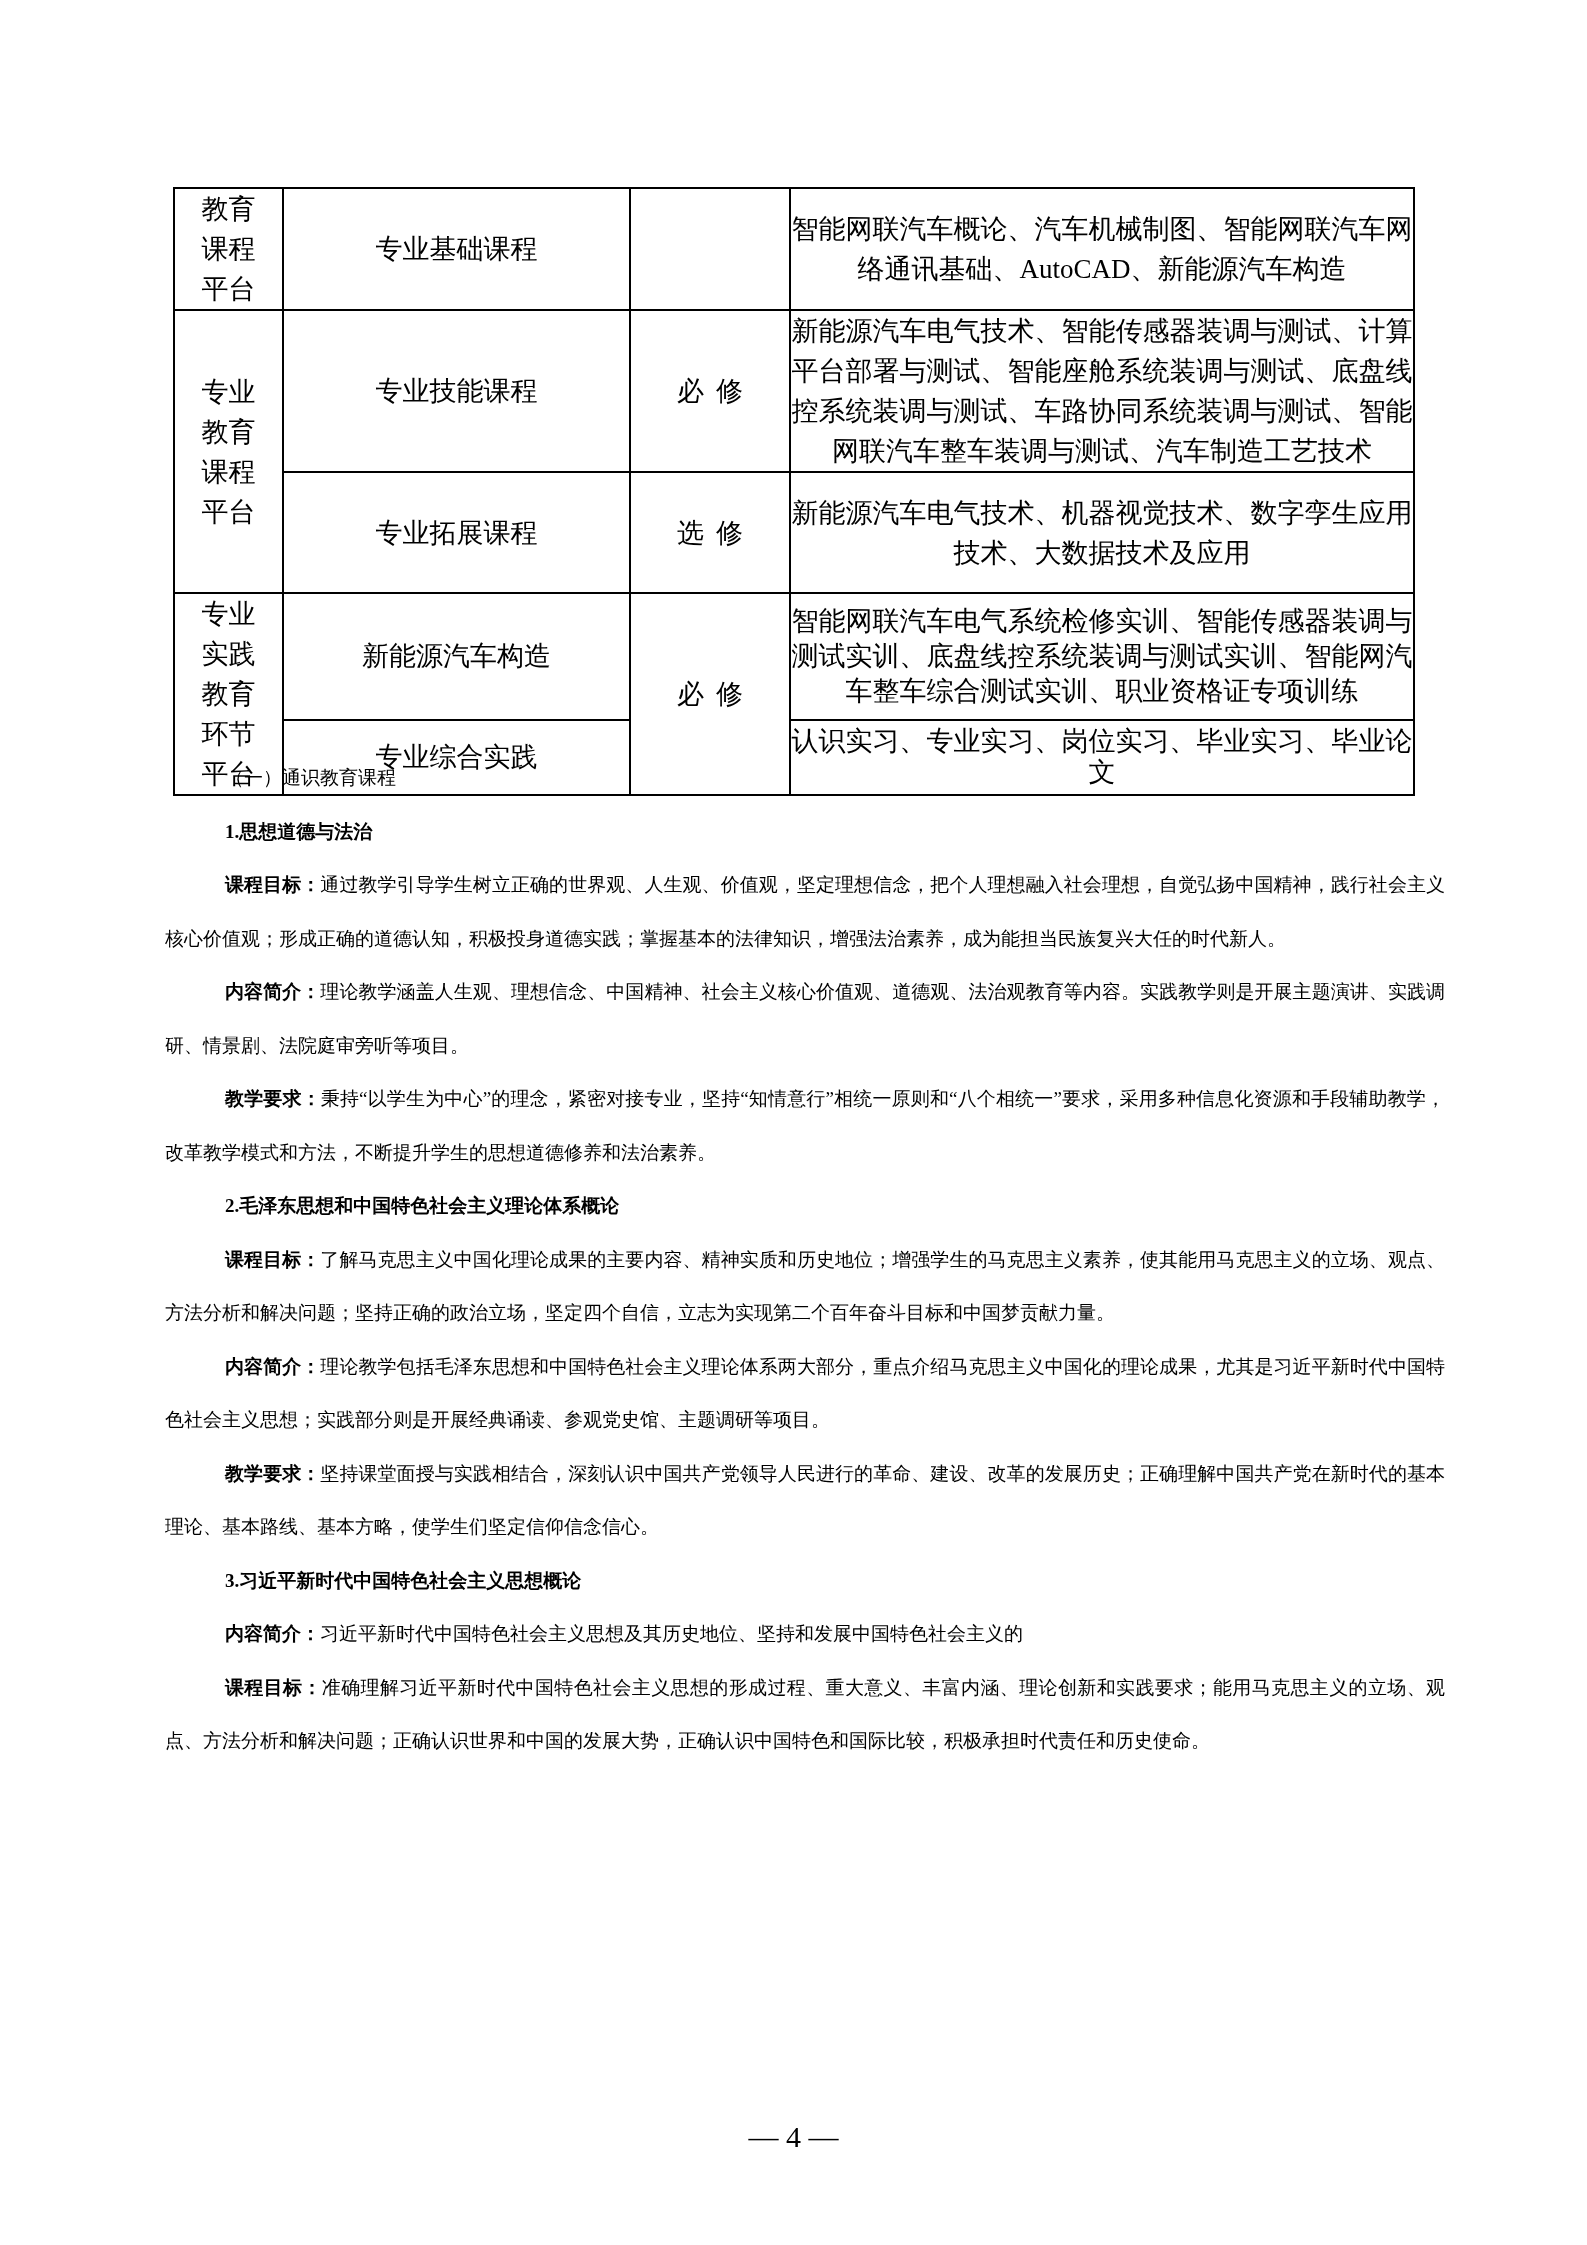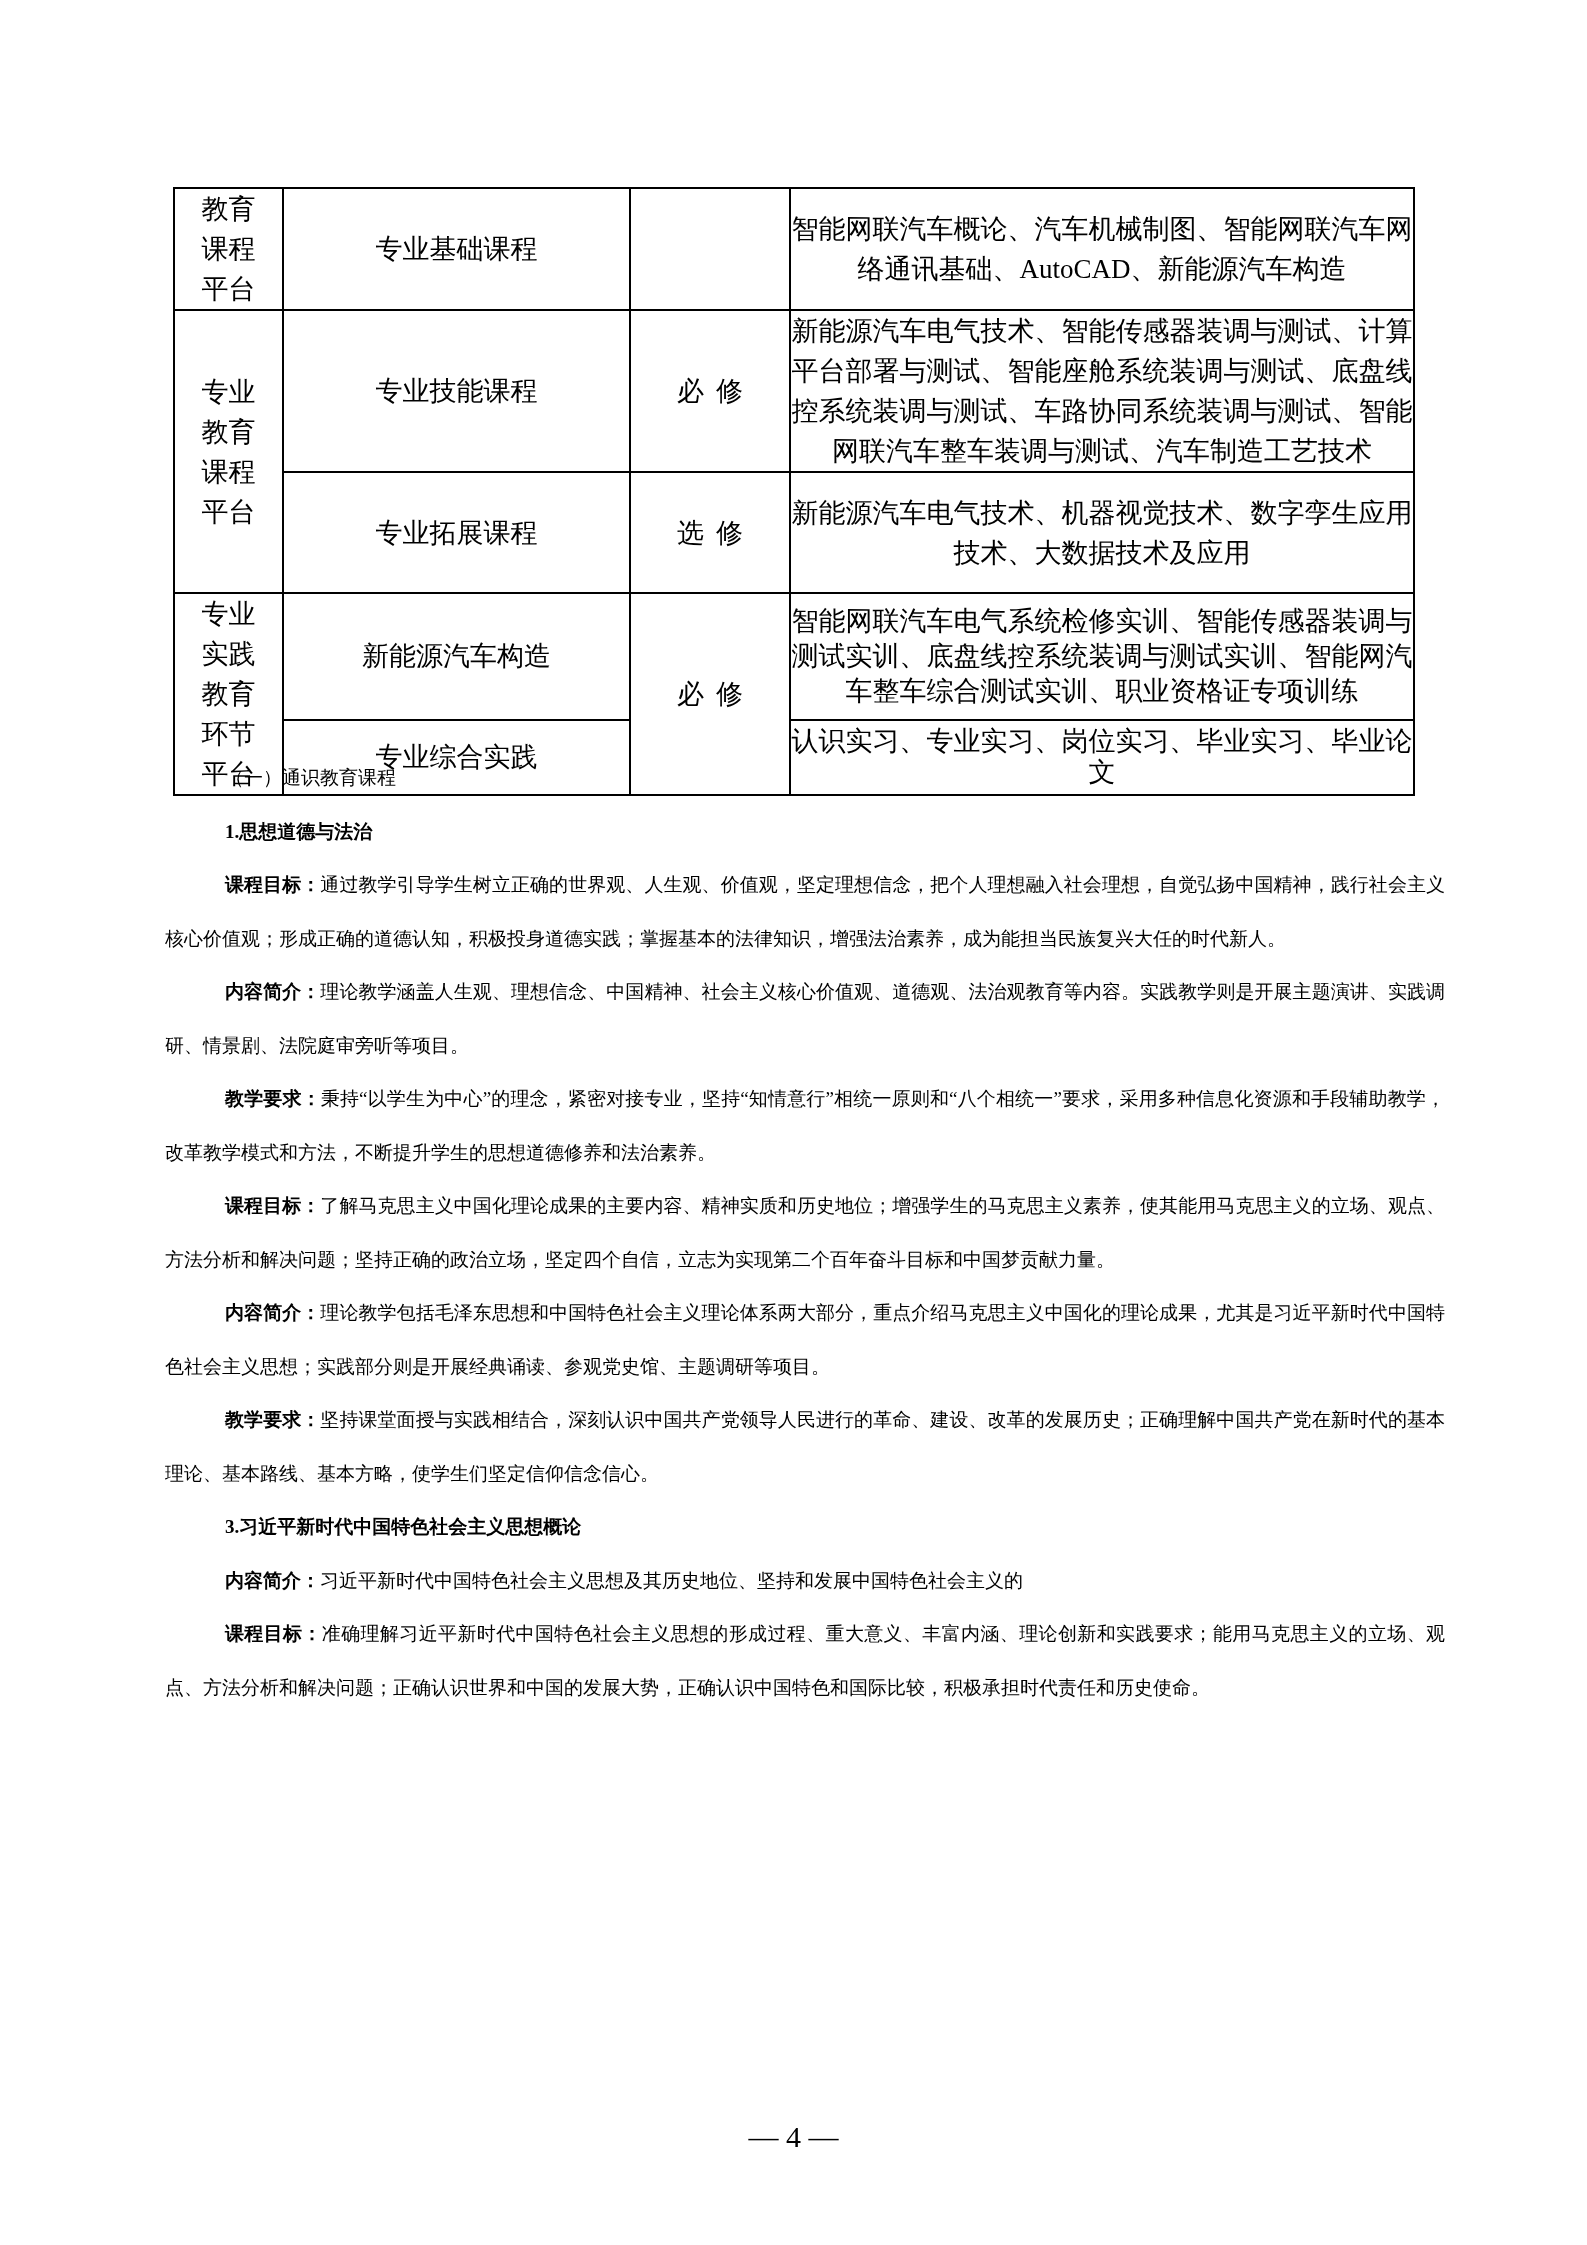--- a/index.html
+++ b/index.html
@@ -124,20 +124,21 @@
 
   <div class="body-text">
 
     <p class="section-heading">（一）通识教育课程</p>
 
     <p class="course-title">1.思想道德与法治</p>
     <p><span class="para-label">课程目标：</span><span>通过教学引导学生树立正确的世界观、人生观、价值观，坚定理想信念，把个人理想融入社会理想，自觉弘扬中国精神，践行社会主义核心价值观；形成正确的道德认知，积极投身道德实践；掌握基本的法律知识，增强法治素养，成为能担当民族复兴大任的时代新人。</span></p>
     <p><span class="para-label">内容简介：</span><span>理论教学涵盖人生观、理想信念、中国精神、社会主义核心价值观、道德观、法治观教育等内容。实践教学则是开展主题演讲、实践调研、情景剧、法院庭审旁听等项目。</span></p>
     <p><span class="para-label">教学要求：</span><span>秉持“以学生为中心”的理念，紧密对接专业，坚持“知情意行”相统一原则和“八个相统一”要求，采用多种信息化资源和手段辅助教学，改革教学模式和方法，不断提升学生的思想道德修养和法治素养。</span></p>
 
+    <p class="course-title">2.毛泽东思想和中国特色社会主义理论体系概论</p>
     <p><span class="para-label">课程目标：</span><span>了解马克思主义中国化理论成果的主要内容、精神实质和历史地位；增强学生的马克思主义素养，使其能用马克思主义的立场、观点、方法分析和解决问题；坚持正确的政治立场，坚定四个自信，立志为实现第二个百年奋斗目标和中国梦贡献力量。</span></p>
     <p><span class="para-label">内容简介：</span><span>理论教学包括毛泽东思想和中国特色社会主义理论体系两大部分，重点介绍马克思主义中国化的理论成果，尤其是习近平新时代中国特色社会主义思想；实践部分则是开展经典诵读、参观党史馆、主题调研等项目。</span></p>
     <p><span class="para-label">教学要求：</span><span>坚持课堂面授与实践相结合，深刻认识中国共产党领导人民进行的革命、建设、改革的发展历史；正确理解中国共产党在新时代的基本理论、基本路线、基本方略，使学生们坚定信仰信念信心。</span></p>
 
     <p class="course-title">3.习近平新时代中国特色社会主义思想概论</p>
     <p><span class="para-label">内容简介：</span><span>习近平新时代中国特色社会主义思想及其历史地位、坚持和发展中国特色社会主义的</span></p>
     <p><span class="para-label">课程目标：</span><span>准确理解习近平新时代中国特色社会主义思想的形成过程、重大意义、丰富内涵、理论创新和实践要求；能用马克思主义的立场、观点、方法分析和解决问题；正确认识世界和中国的发展大势，正确认识中国特色和国际比较，积极承担时代责任和历史使命。</span></p>
 
   </div>
 

